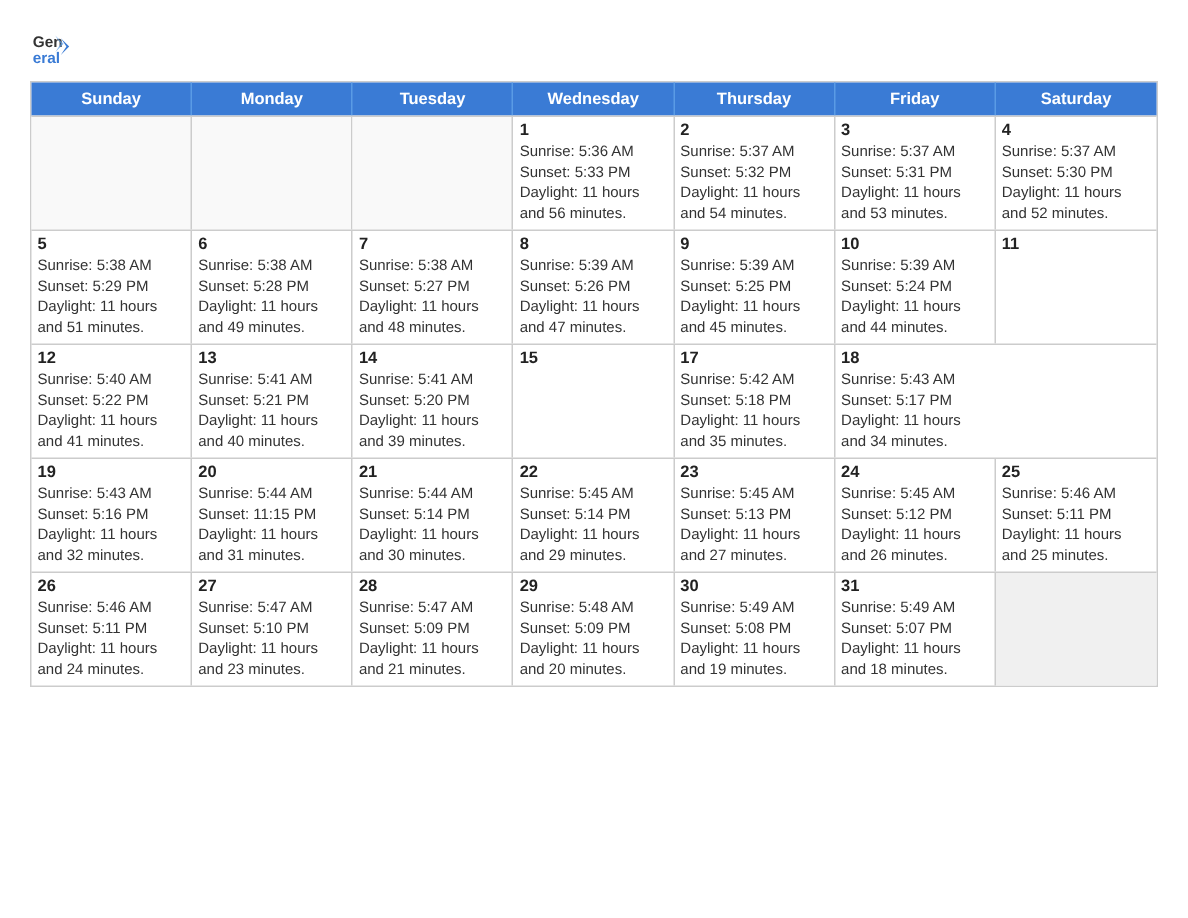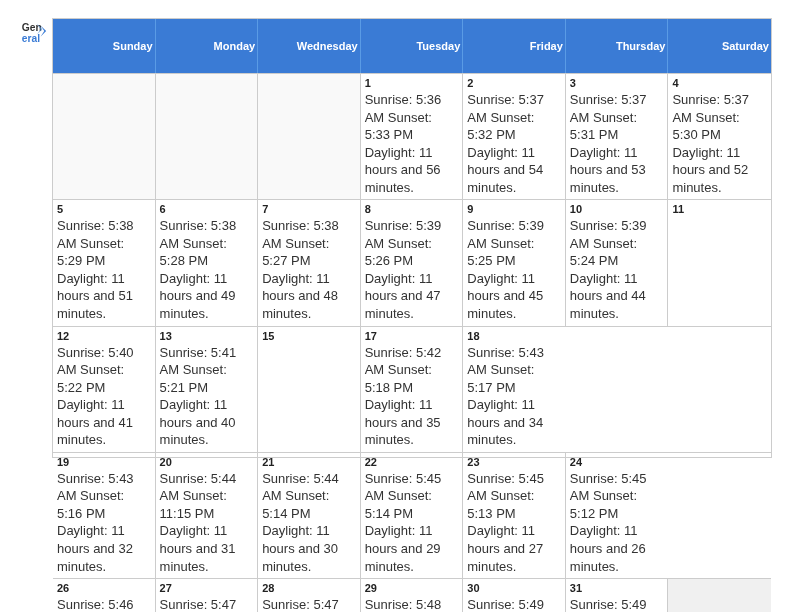--- a/index.html
+++ b/index.html
@@ -8,21 +8,21 @@
       background: #fff;
       width: 792px;
       height: 612px;
       overflow: hidden;
     }
     .page {
       width: 792px;
       height: 468px;
       padding: 18px 20px 10px 20px;
       display: flex;
-      flex-direction: row;
+      flex-direction: column;
     }
     .header {
       display: flex;
       justify-content: space-between;
       align-items: flex-start;
       margin-bottom: 8px;
     }
     .logo {
       display: flex;
       align-items: center;
@@ -61,22 +61,22 @@
     }
     .cal-header {
       display: grid;
       grid-template-columns: repeat(7, 1fr);
       background: #3a7bd5;
     }
     .cal-header-cell {
       color: #fff;
       font-size: 11px;
       font-weight: bold;
-      text-align: right;
-      padding: 21px 2px;
+      text-align: center;
+      padding: 5px 2px;
       border-right: 1px solid #5a9be5;
     }
     .cal-header-cell:last-child { border-right: none; }
     .cal-body {
       display: flex;
       flex-direction: column;
       flex: 1;
     }
     .cal-row {
       display: grid;
@@ -94,21 +94,21 @@
     }
     .cal-cell:last-child { border-right: none; }
     .cell-day {
       font-size: 11px;
       font-weight: bold;
       color: #222;
       display: block;
       margin-bottom: 2px;
     }
     .cell-info {
-      font-size: 13px;
+      font-size: 10px;
       color: #333;
       line-height: 1.35;
     }
     .empty { background: #f9f9f9; }
     .shaded { background: #f0f0f0; }
   </style>
 </head>
 <body>
 
 <div class="page">
@@ -129,24 +129,24 @@
     <div class="title-area">
       <div class="month-title"></div>
       <div class="location"></div>
     </div>
   </div>
 
   <div class="calendar">
     <div class="cal-header">
     <div class="cal-header-cell">Sunday</div>
         <div class="cal-header-cell">Monday</div>
+        <div class="cal-header-cell">Tuesday</div>
         <div class="cal-header-cell">Wednesday</div>
-        <div class="cal-header-cell">Tuesday</div>
+        <div class="cal-header-cell">Thursday</div>
         <div class="cal-header-cell">Friday</div>
-        <div class="cal-header-cell">Thursday</div>
         <div class="cal-header-cell">Saturday</div>
       </div>
     <div class="cal-body">
     <div class="cal-row">
           <div class="cal-cell empty"></div>
           <div class="cal-cell empty"></div>
           <div class="cal-cell empty"></div>
           <div class="cal-cell">
             <span class="cell-day">1</span>
             <div class="cell-info">Sunrise: 5:36 AM
@@ -232,20 +232,27 @@
 and 41 minutes.</div>
           </div>
           <div class="cal-cell">
             <span class="cell-day">13</span>
             <div class="cell-info">Sunrise: 5:41 AM
 Sunset: 5:21 PM
 Daylight: 11 hours
 and 40 minutes.</div>
           </div>
           <div class="cal-cell">
+            <span class="cell-day">14</span>
+            <div class="cell-info">Sunrise: 5:41 AM
+Sunset: 5:20 PM
+Daylight: 11 hours
+and 39 minutes.</div>
+          </div>
+          <div class="cal-cell">
             <span class="cell-day">15</span>
           </div>
           <div class="cal-cell">
             <span class="cell-day">17</span>
             <div class="cell-info">Sunrise: 5:42 AM
 Sunset: 5:18 PM
 Daylight: 11 hours
 and 35 minutes.</div>
           </div>
           <div class="cal-cell">
@@ -291,20 +298,27 @@
 Sunset: 5:13 PM
 Daylight: 11 hours
 and 27 minutes.</div>
           </div>
           <div class="cal-cell">
             <span class="cell-day">24</span>
             <div class="cell-info">Sunrise: 5:45 AM
 Sunset: 5:12 PM
 Daylight: 11 hours
 and 26 minutes.</div>
+          </div>
+          <div class="cal-cell">
+            <span class="cell-day">25</span>
+            <div class="cell-info">Sunrise: 5:46 AM
+Sunset: 5:11 PM
+Daylight: 11 hours
+and 25 minutes.</div>
           </div>
         </div>
         <div class="cal-row">
           <div class="cal-cell">
             <span class="cell-day">26</span>
             <div class="cell-info">Sunrise: 5:46 AM
 Sunset: 5:11 PM
 Daylight: 11 hours
 and 24 minutes.</div>
           </div>

